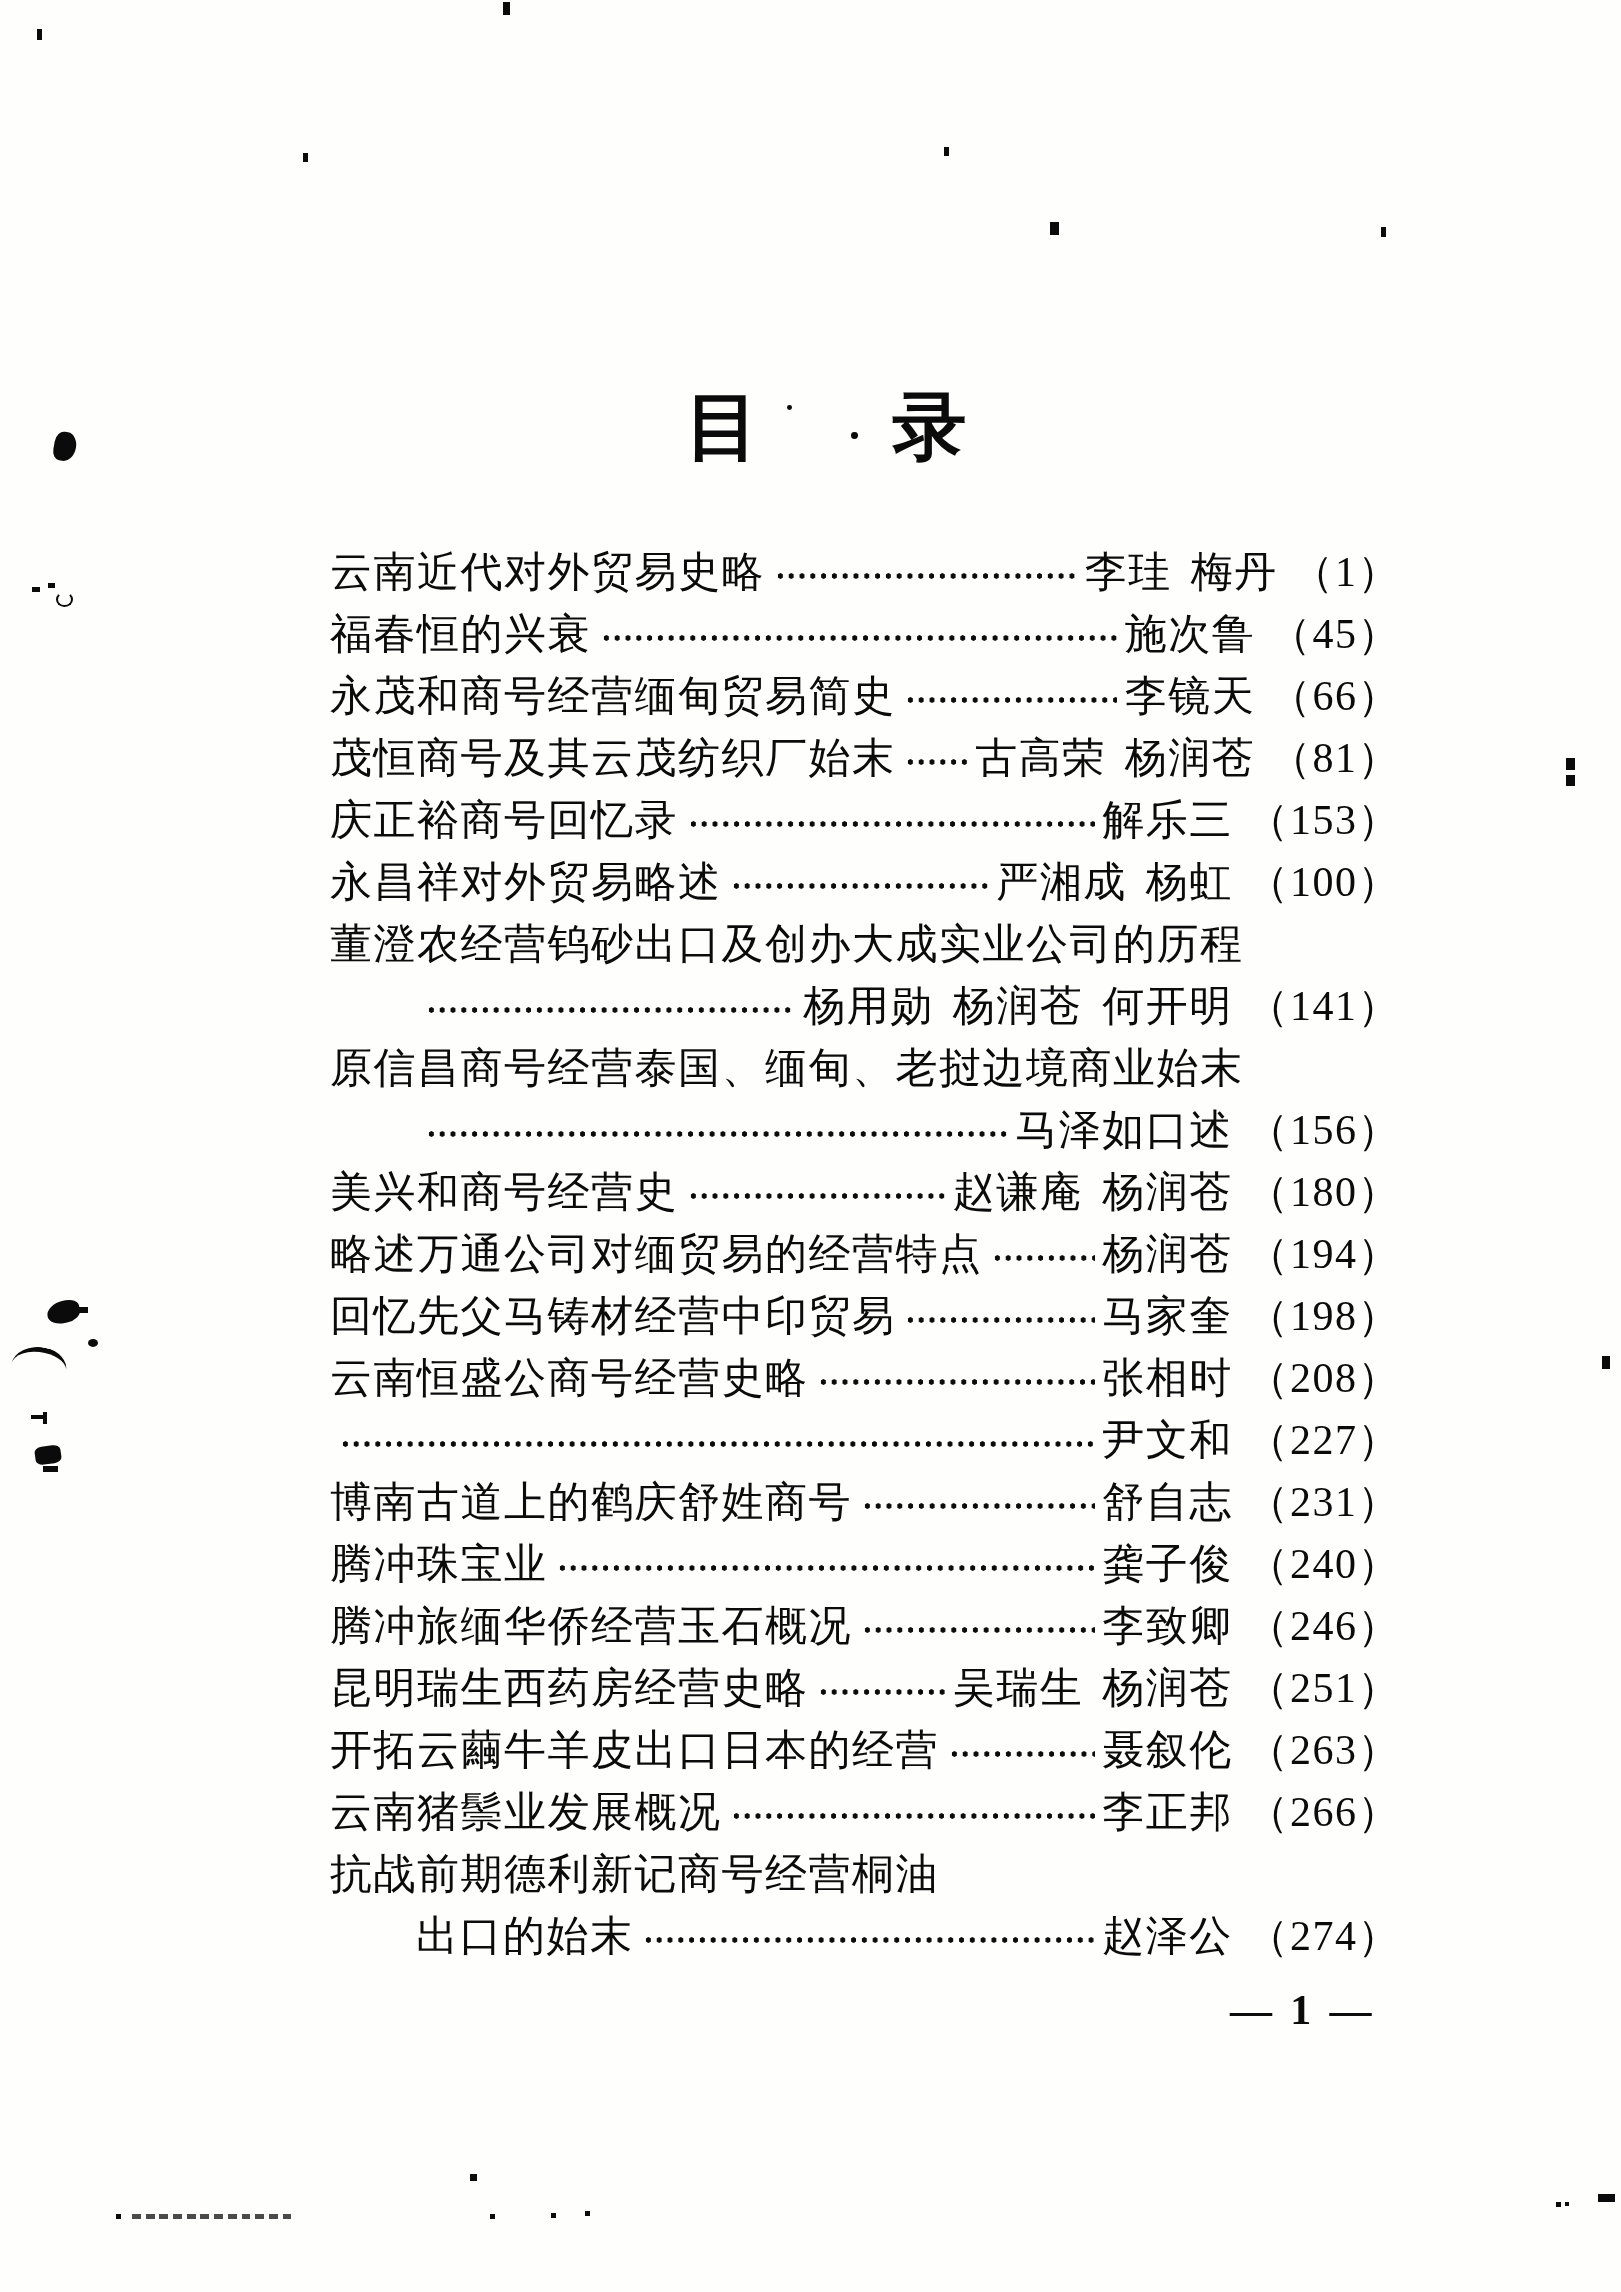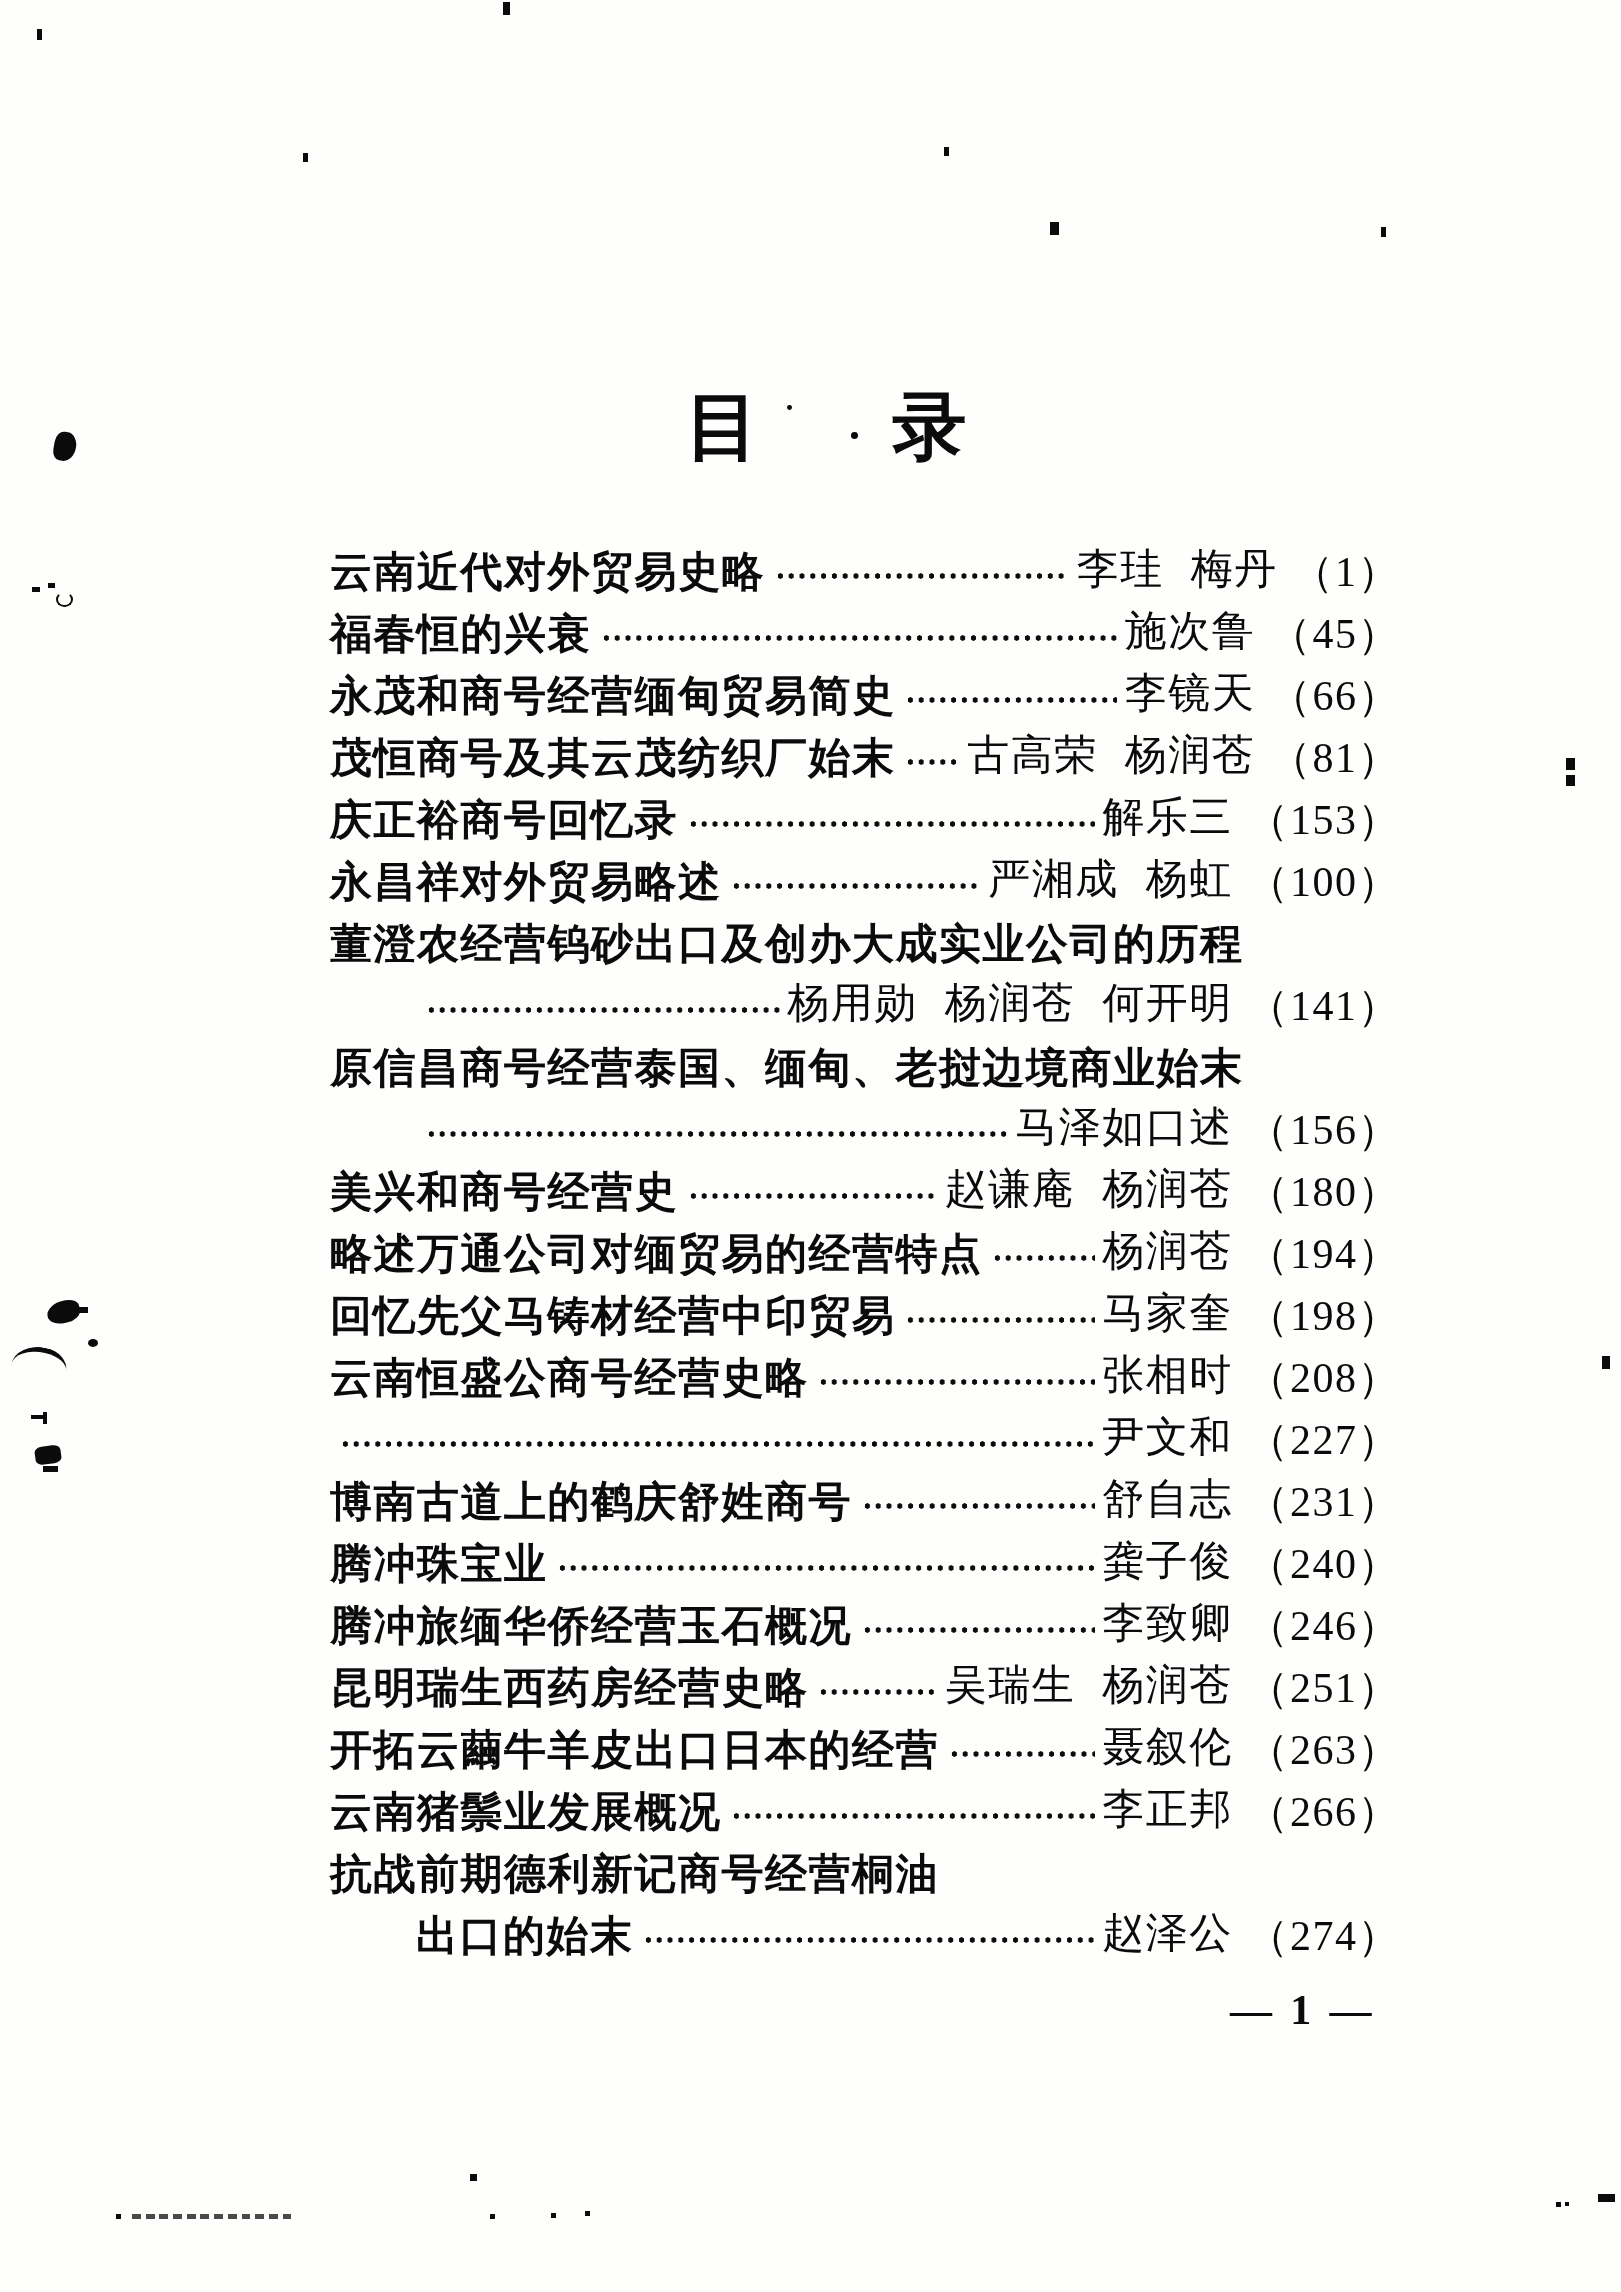--- a/index.html
+++ b/index.html
@@ -14,27 +14,27 @@
     font-size:74px;font-weight:700;line-height:1;
   }
   .title .gap{display:inline-block;width:133px;}
   
   .toc{position:absolute;top:541px;left:330px;width:1071px;}
   .toc-row{
     display:flex;align-items:center;height:62px;
     font-size:42px;letter-spacing:1.5px;white-space:nowrap;line-height:1;
   }
   .toc-row.indent{padding-left:86px;}
-  .entry-title{flex:0 0 auto;font-weight:bold;}
+  .entry-title{flex:0 0 auto;}
   .leader{
     flex:1 1 auto;min-width:11.8px;height:15.7px;margin:7.8px 7.8px 0 9.8px;
     background-image:radial-gradient(circle,#0b0b0b 2.4px,rgba(0,0,0,0) 2.9px);
     background-size:10.8px 15.7px;background-repeat:repeat-x;background-position:left center;
   }
-  .authors{display:flex;gap:27px;flex:0 0 auto;font-family:Liberation Mono, monospace;}
+  .authors{display:flex;gap:19px;flex:0 0 auto;}
   .pageno{flex:0 0 auto;margin-left:13.7px;}
   
   .footer{
     position:absolute;top:1986px;left:330px;width:1071px;box-sizing:border-box;
     text-align:right;padding-right:25.5px;font-size:42px;letter-spacing:3.9px;font-weight:600;
   }
   
   .speck{position:absolute;background:#0b0b0b;}
   .s1{left:503px;top:2px;width:6.9px;height:12.7px;}
   .s2{left:37px;top:29px;width:4.9px;height:10.8px;}

